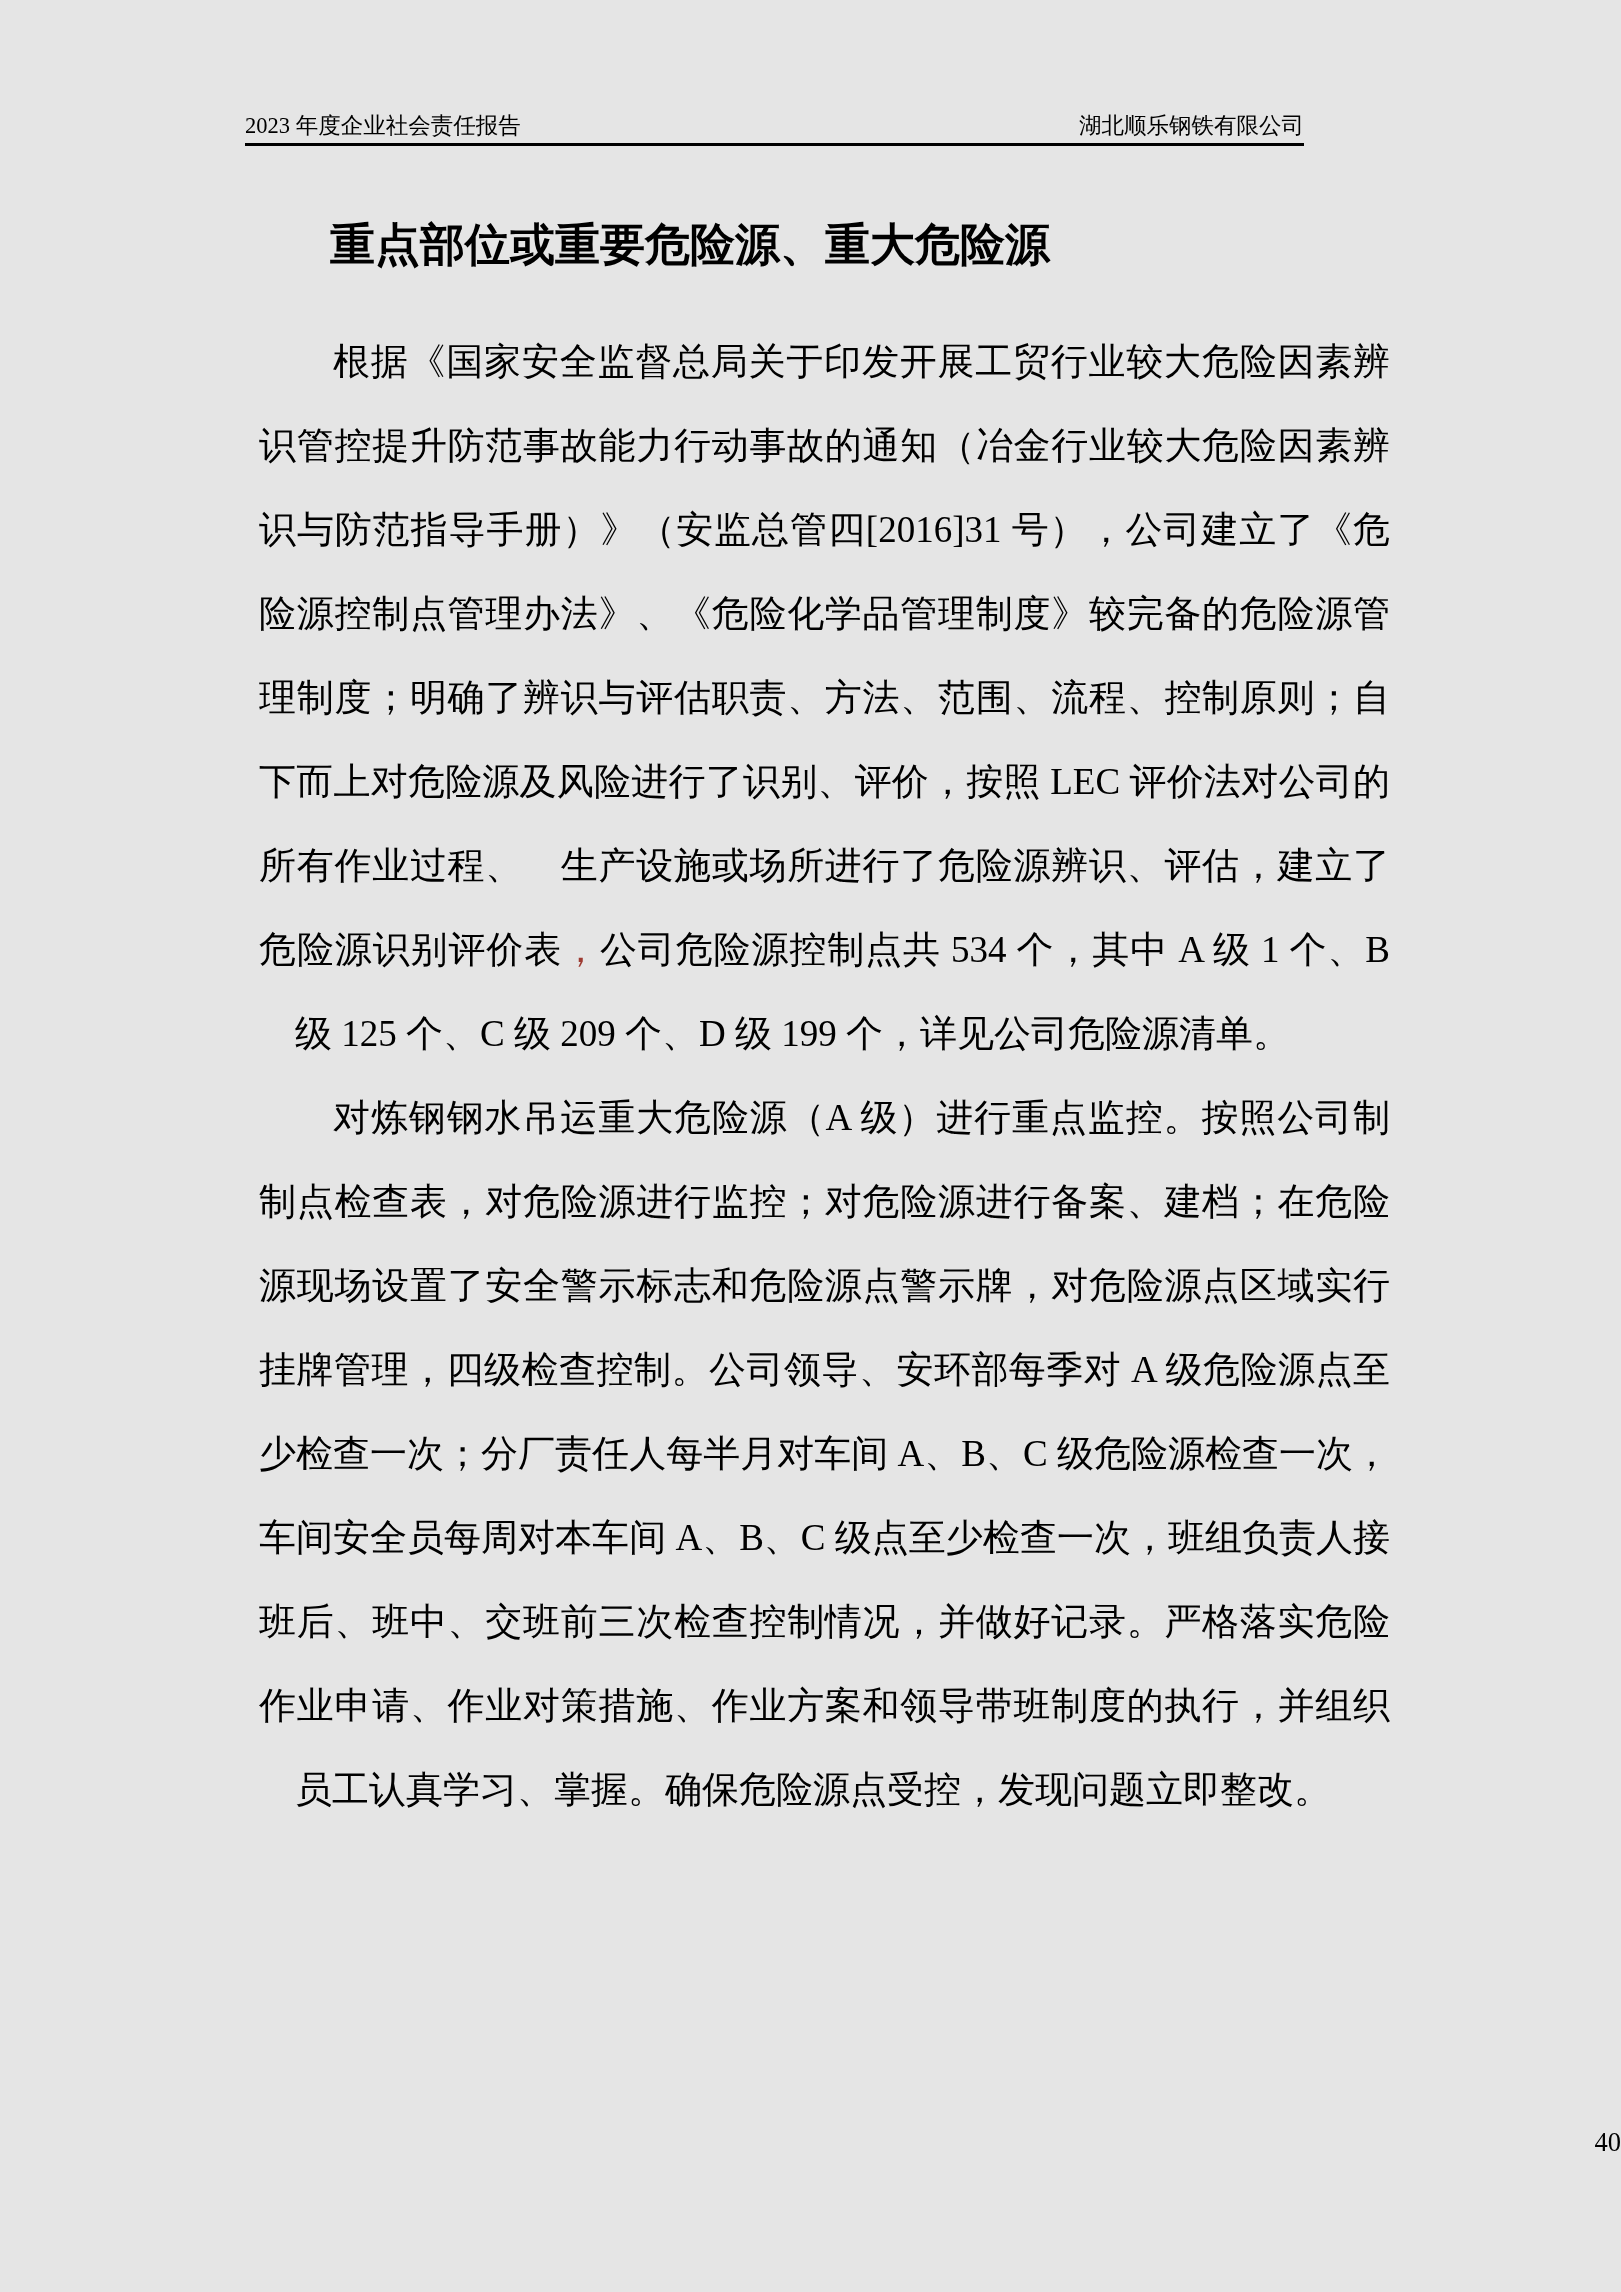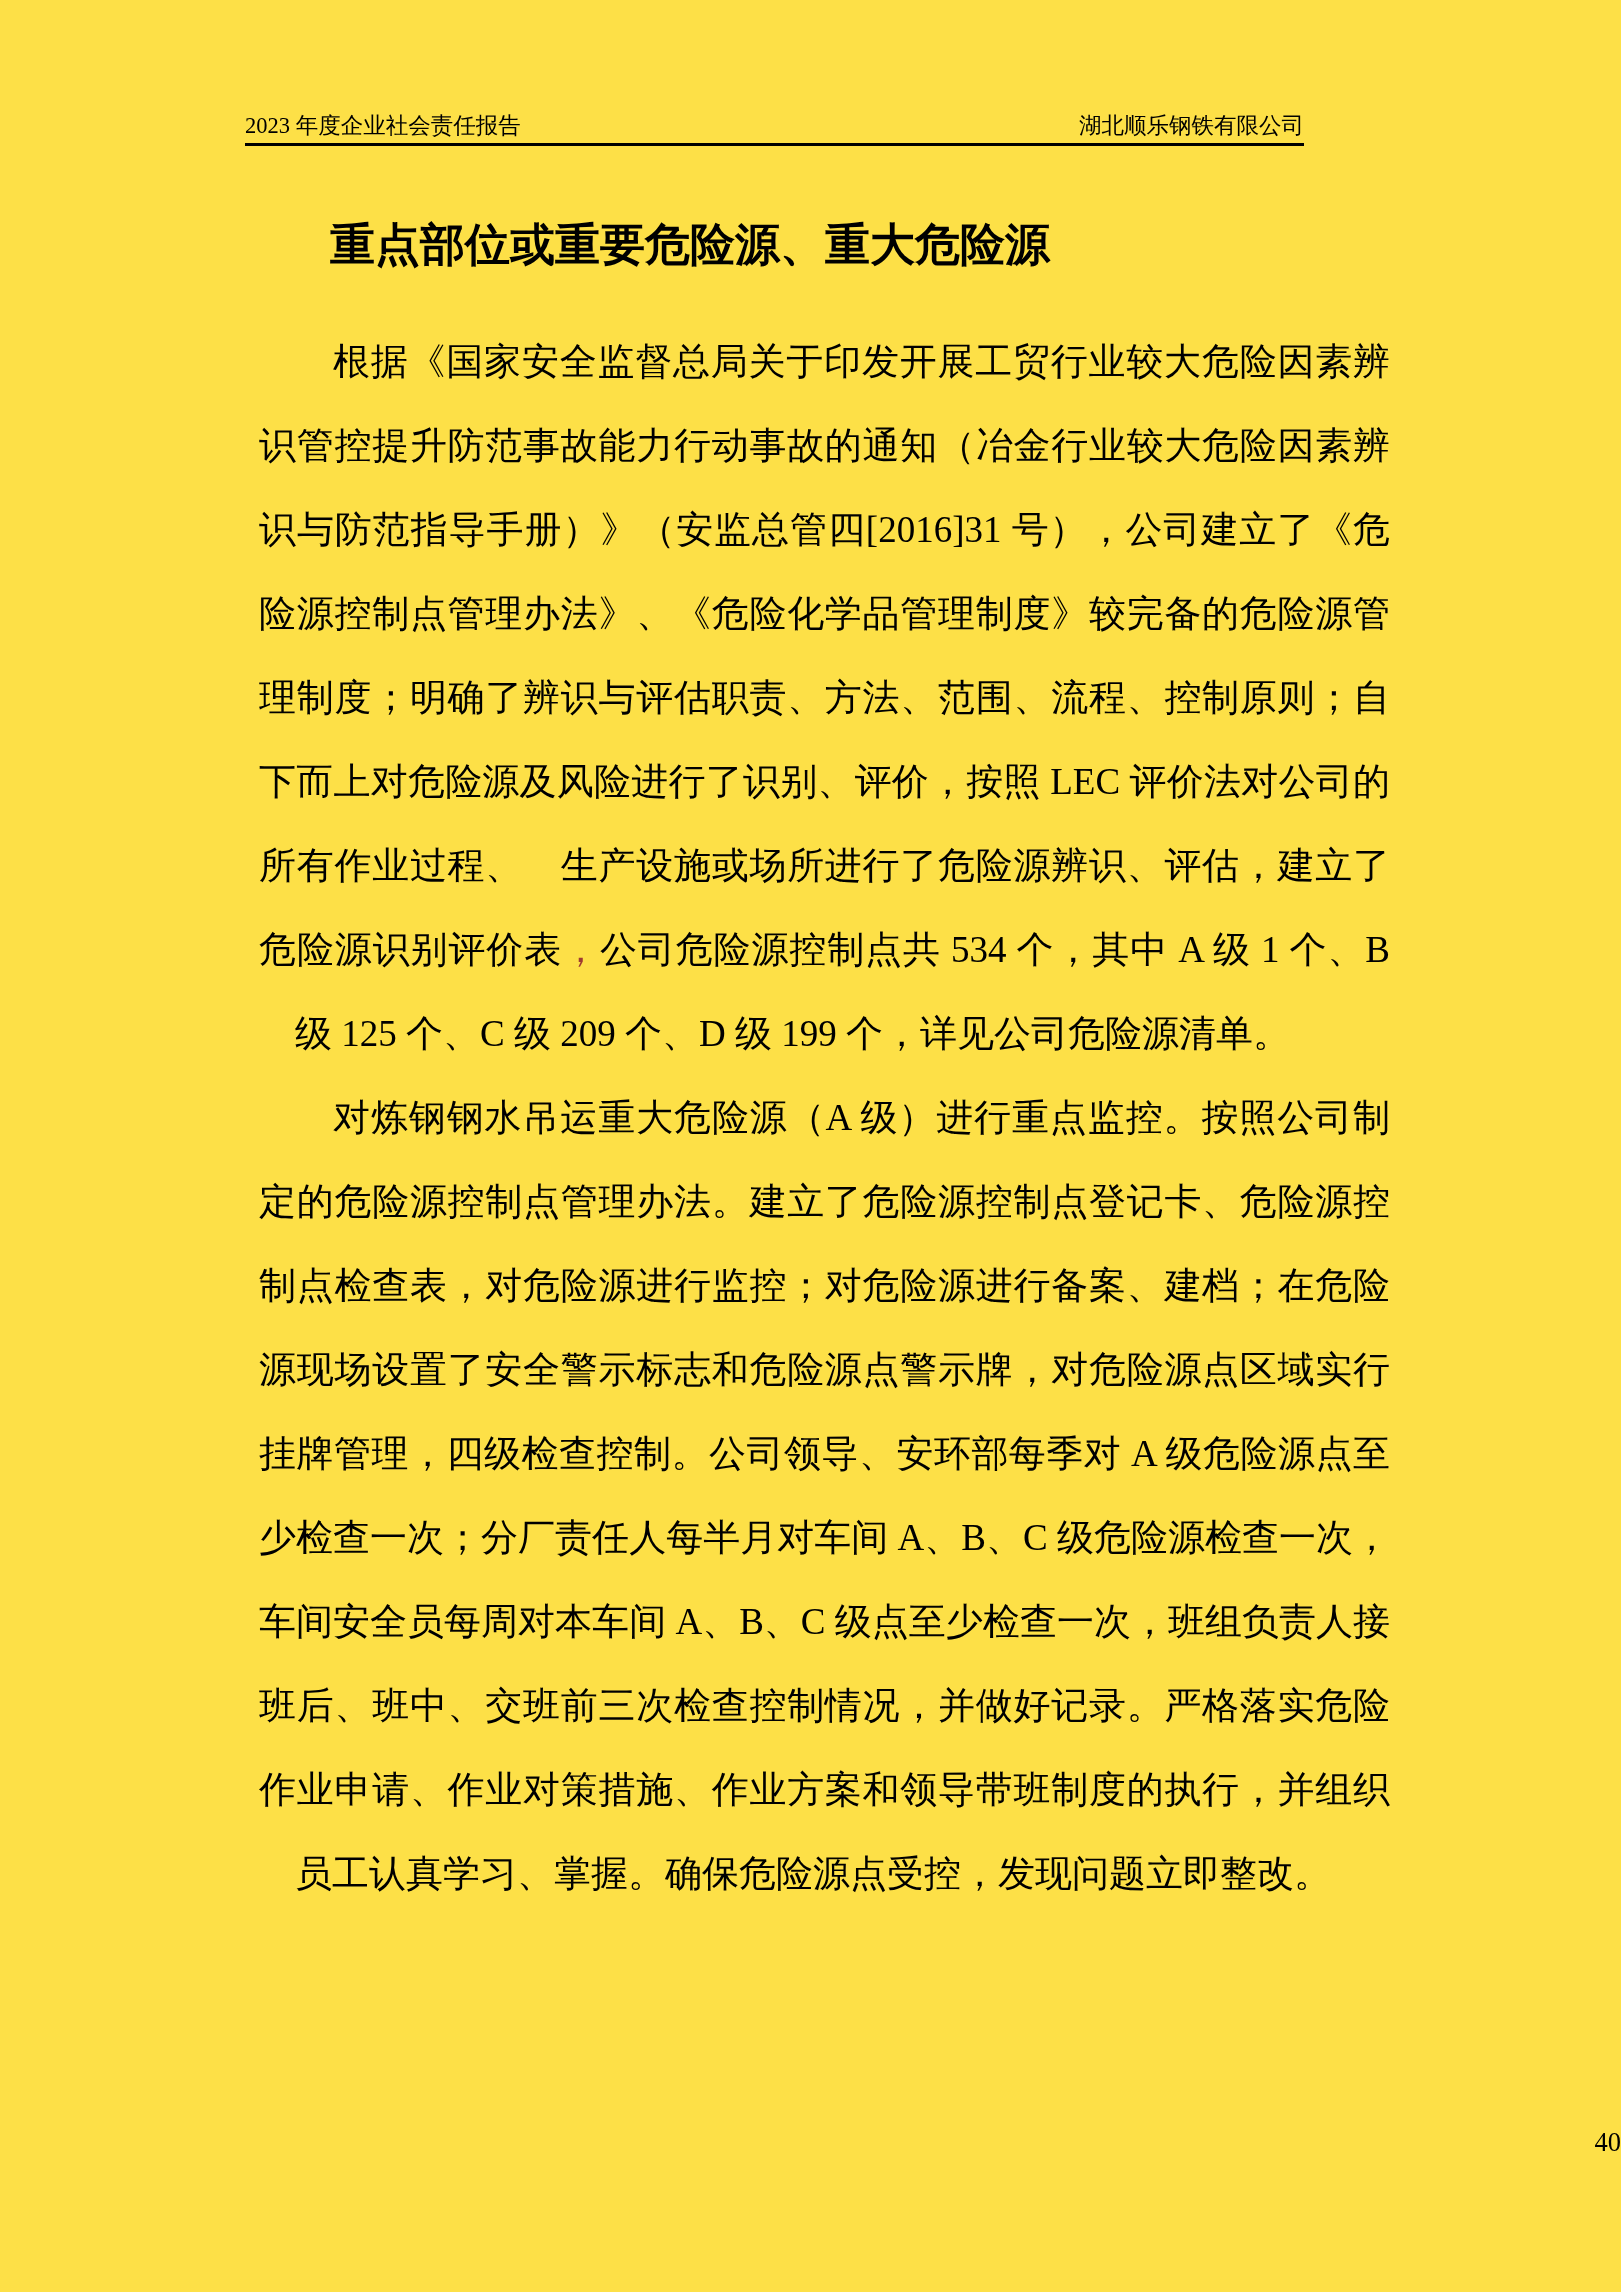--- a/index.html
+++ b/index.html
@@ -4,21 +4,21 @@
 <style>
   html, body {
     margin: 0;
     padding: 0;
     background: #ffffff;
   }
   .page {
     position: relative;
     width: 1621px;
     height: 2293px;
-    background: #fde047;
+    background: #e5e5e5;
     overflow: hidden;
     font-family: "Liberation Serif", "DejaVu Serif", serif;
     color: #000000;
   }
   .header {
     position: absolute;
     left: 245px;
     top: 112px;
     width: 1059px;
     display: flex;
@@ -94,21 +94,20 @@
         <div class="line"><span>识与防范指导手册）》（安监总管四[2016]31 号），公司建立了《危</span></div>
         <div class="line"><span>险源控制点管理办法》、《危险化学品管理制度》较完备的危险源管</span></div>
         <div class="line"><span>理制度；明确了辨识与评估职责、方法、范围、流程、控制原则；自</span></div>
         <div class="line"><span>下而上对危险源及风险进行了识别、评价，按照 LEC 评价法对公司的</span></div>
         <div class="line"><span>所有作业过程、　生产设施或场所进行了危险源辨识、评估，建立了</span></div>
         <div class="line"><span>危险源识别评价表</span><span class="red">，</span><span>公司危险源控制点共 534 个，其中 A 级 1 个、B</span></div>
         <div class="line last"><span>级 125 个、C 级 209 个、D 级 199 个，详见公司危险源清单。</span></div>
       </div>
       <div class="paragraph">
         <div class="line first"><span>对炼钢钢水吊运重大危险源（A 级）进行重点监控。按照公司制</span></div>
-        <div class="line"><span>定的危险源控制点管理办法。建立了危险源控制点登记卡、危险源控</span></div>
         <div class="line"><span>制点检查表，对危险源进行监控；对危险源进行备案、建档；在危险</span></div>
         <div class="line"><span>源现场设置了安全警示标志和危险源点警示牌，对危险源点区域实行</span></div>
         <div class="line"><span>挂牌管理，四级检查控制。公司领导、安环部每季对 A 级危险源点至</span></div>
         <div class="line"><span>少检查一次；分厂责任人每半月对车间 A、B、C 级危险源检查一次，</span></div>
         <div class="line"><span>车间安全员每周对本车间 A、B、C 级点至少检查一次，班组负责人接</span></div>
         <div class="line"><span>班后、班中、交班前三次检查控制情况，并做好记录。严格落实危险</span></div>
         <div class="line"><span>作业申请、作业对策措施、作业方案和领导带班制度的执行，并组织</span></div>
         <div class="line last"><span>员工认真学习、掌握。确保危险源点受控，发现问题立即整改。</span></div>
       </div>
     </div>

